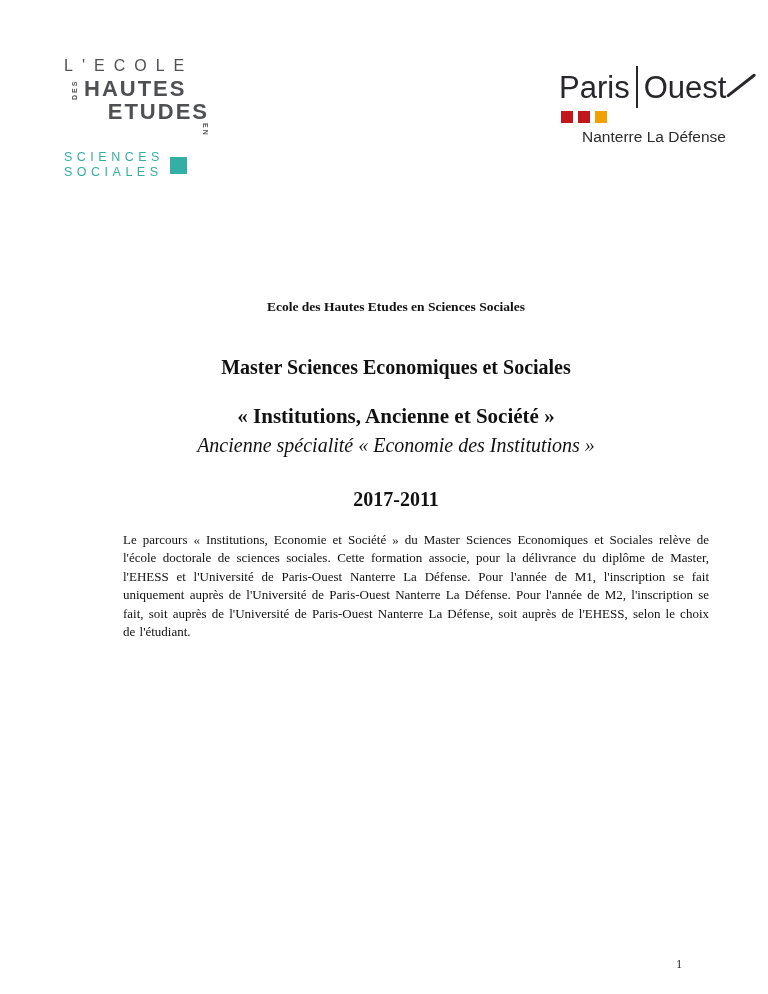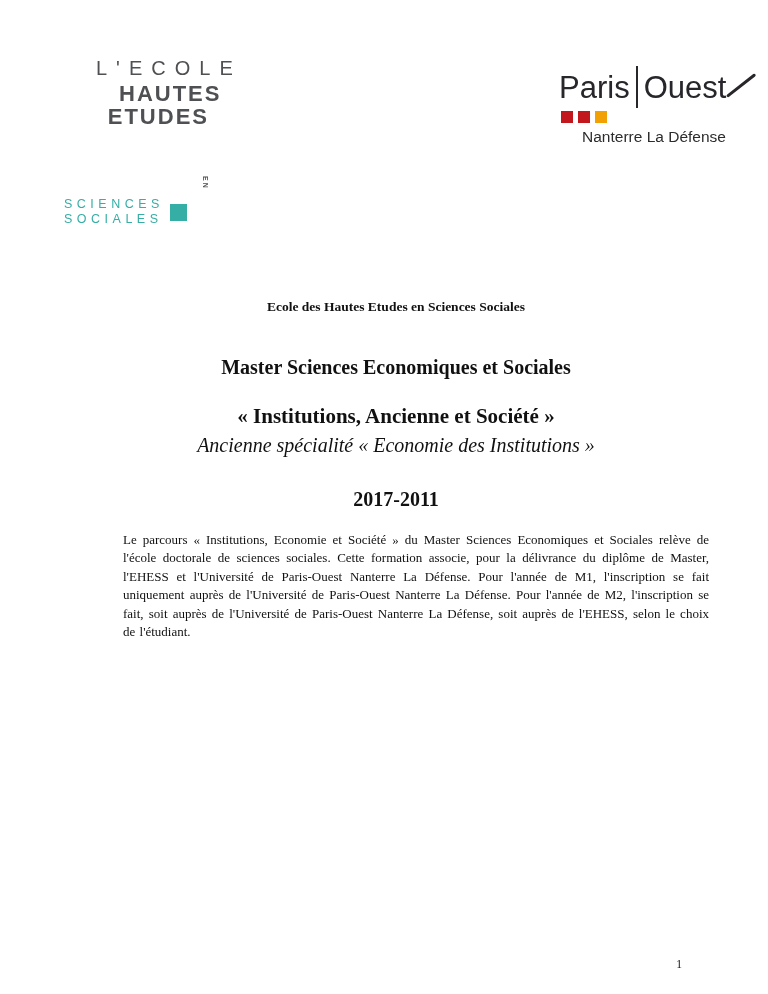--- a/index.html
+++ b/index.html
@@ -15,28 +15,27 @@
 
   
   .ehess {
     position: absolute;
     left: 64px;
     top: 57px;
     width: 145px;
     font-family: "Liberation Sans", sans-serif;
     color: #4f5053;
   }
-  .ehess-row { display: flex; align-items: flex-end; gap: 48px; }
+  .ehess-row { display: flex; align-items: flex-end; }
   .ehess-line1 {
-    font-size: 20px;
+    font-size: 16px;
     font-weight: 500;
     letter-spacing: 9px;
     white-space: nowrap;
     margin-bottom: 3px;
-    margin-left: 32px;
   }
   .ehess-vert {
     writing-mode: vertical-rl;
     font-size: 7px;
     letter-spacing: 2px;
     font-weight: bold;
     width: 13px;
     height: 21px;
     overflow: hidden;
     display: inline-block;
@@ -52,21 +51,21 @@
   .ehess-row2 { margin-left: 7px; }
   .ehess-row3 { margin-left: 20px; margin-top: 1px; flex-direction: column; }
   .ehess-teal {
     color: #35aea6;
     font-size: 12.5px;
     font-weight: 500;
     letter-spacing: 4.5px;
     line-height: 15px;
     white-space: nowrap;
   }
-  .ehess-teal-block { margin-top: 0; position: relative; }
+  .ehess-teal-block { margin-top: 6px; position: relative; }
   .ehess-square {
     position: absolute;
     width: 17px;
     height: 17px;
     right: 22px;
     top: 7px;
   }
 
   
   .upo {

